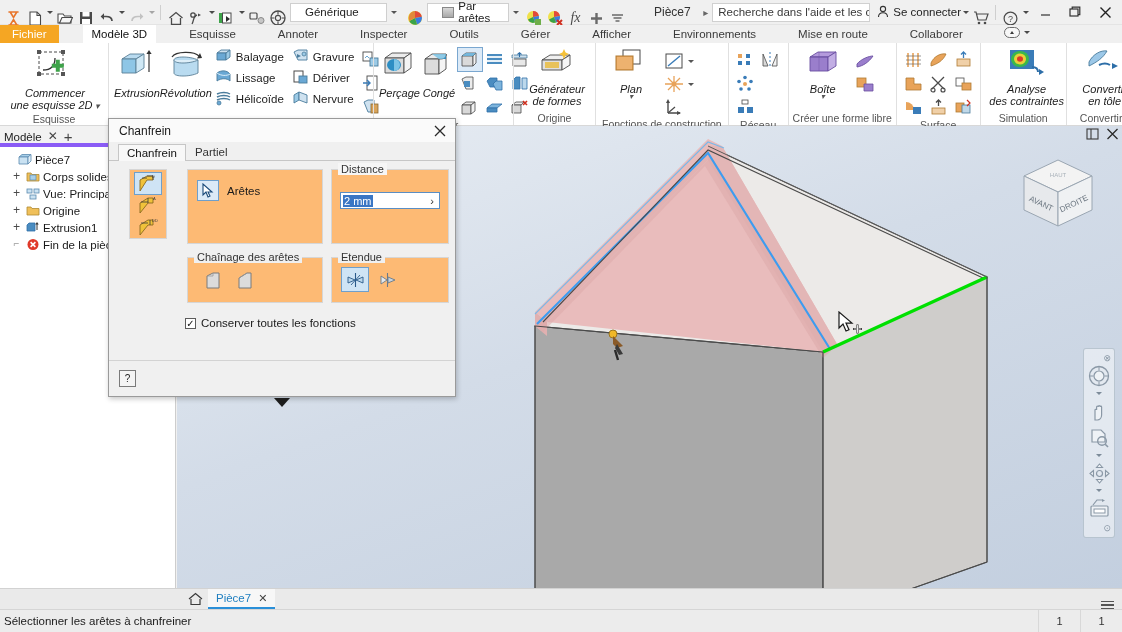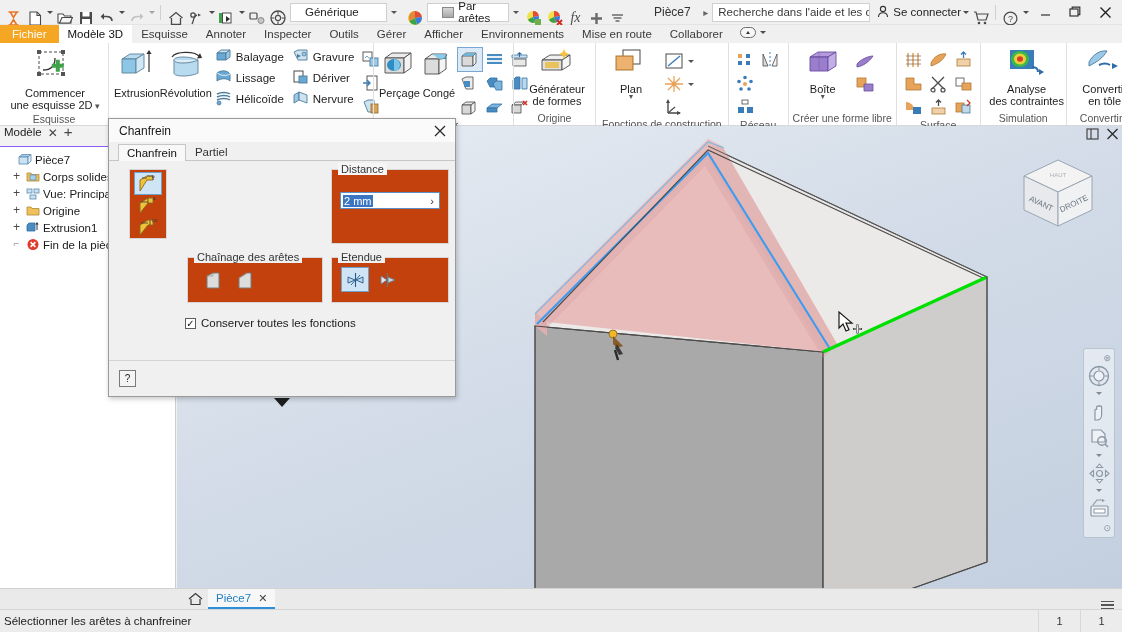--- a/index.html
+++ b/index.html
@@ -45,21 +45,21 @@
     height: 19px; width: 158px; background: #fff; border: 1px solid #d0d0d0;
     display: flex; align-items: center; padding-left: 5px; font-size: 11.5px; color: #3a3a3a;
     overflow: hidden; white-space: nowrap;
   }
   .signin { display: flex; align-items: center; gap: 4px; font-size: 11.5px; color: #222; margin-left: 7px; }
   .winbtn { width: 30px; height: 25px; display:flex;align-items:center;justify-content:center; font-size: 13px; color:#333; }
 
   
   .ribbon-tabs {
     position: absolute; left: 0; top: 25px; width: 1122px; height: 18px;
-    background: #f0f0f0; display: flex; align-items: flex-end;
+    background: #f0f0f0; display: flex; align-items: flex-end; gap: 24px;
   }
   .rtab {
     height: 18px; padding: 0 9px; font-size: 11.5px; color: #3a3a3a;
     display: flex; align-items: center; cursor: default; white-space: nowrap;
   }
   .rtab.file { background: #f5a623; color: #fff; padding: 0 12px; font-weight: normal; }
   .rtab.active { background: #fff; color: #111; }
   .rtab-extra { margin-left: 8px; display: flex; align-items: center; gap: 3px; }
   .pillicon {
     width: 16px; height: 11px; border: 1px solid #6b6b6b; border-radius: 6px;
@@ -76,43 +76,43 @@
   .panel { display: flex; flex-direction: column; position: relative; padding: 0 2px; }
   .panel + .panel { border-left: 1px solid #e0e0e0; }
   .panel-body { flex: 1; display: flex; align-items: flex-start; padding: 3px 3px 0 3px; }
   .panel-label {
     height: 15px; font-size: 10.5px; color: #555; text-align: center;
     display: flex; align-items: center; justify-content: center; white-space: nowrap;
     padding: 0 4px;
   }
   .bigbtn {
     display: flex; flex-direction: column; align-items: center; justify-content: flex-start;
-    width: 72px; padding-top: 2px; cursor: default;
+    width: 72px; padding-top: 2px; cursor: default; font-style: italic;
   }
   .bigbtn .lbl { font-size: 11px; color: #1c1c1c; text-align: center; line-height: 12px; margin-top: 2px; white-space: nowrap; }
   .bigbtn .lbl.two { white-space: normal; width: 74px; }
   .smallcol { display: flex; flex-direction: column; gap: 1px; padding-top: 1px; }
   .smallbtn { display: flex; align-items: center; gap: 4px; height: 20px; padding: 0 3px; cursor: default; }
   .smallbtn .lbl { font-size: 11.5px; color: #1c1c1c; white-space: nowrap; }
   .icongrid { display: grid; grid-template-columns: repeat(3, 24px); grid-auto-rows: 23px; gap: 1px; padding-top: 2px; }
   .icongrid.c2 { grid-template-columns: repeat(2, 24px); }
   .gicon { display: flex; align-items: center; justify-content: center; }
   .gicon.sel { outline: 1px solid #7aa7d0; background: #dceaf7; }
   .dropcarat { width: 8px; display:flex;align-items:center;justify-content:center; }
   .dropcarat::after { content:"";border-left:3px solid transparent;border-right:3px solid transparent;border-top:3.5px solid #555; }
   .minicarat { text-align:center; height: 7px; line-height: 4px; font-size: 8px; color:#555; }
 
   
   .browser {
     position: absolute; left: 0; top: 126px; width: 176px; height: 462px;
     background: #fff; border-right: 1px solid #cdcdcd;
   }
   .browser-head {
-    height: 21px; display: flex; align-items: flex-start; padding-left: 4px; gap: 6px;
-    background: #f2f2f2; border-bottom: 1px solid #8b5cf6; font-size: 11.5px; color: #222;
+    height: 21px; display: flex; align-items: flex-end; padding-left: 4px; gap: 6px;
+    background: #f2f2f2; border-bottom: 4px solid #8b5cf6; font-size: 11.5px; color: #222;
   }
   .bh-x { font-size: 12px; color: #444; }
   .bh-plus { font-size: 15px; color: #444; line-height: 12px; }
   .tree { padding: 4px 0 0 3px; }
   .tnode { display: flex; align-items: center; height: 17px; gap: 3px; font-size: 11.5px; color: #1a1a1a; white-space: nowrap; }
   .tplus {
     width: 11px; height: 11px; display: flex; align-items: center; justify-content: center;
     font-size: 12px; color: #4a4a4a; font-family: "Liberation Mono", monospace; line-height: 10px;
   }
   .tindent { width: 11px; }
@@ -146,21 +146,21 @@
   }
   .dlg-title {
     height: 23px; display: flex; align-items: center; padding-left: 10px;
     font-size: 12px; color: #1a1a1a; background: #fafafa;
   }
   .dlg-close { margin-left: auto; width: 30px; height: 23px; display:flex;align-items:center;justify-content:center; font-size: 13px; color: #333; }
   .dlg-tabs { height: 19px; display: flex; align-items: flex-end; padding-left: 9px; border-bottom: 1px solid #c6c6c6; background: #f0f0f0; }
   .dtab { font-size: 11.5px; padding: 2px 8px 2px 8px; color: #333; border: 1px solid transparent; border-bottom: none; }
   .dtab.active { background: #f8f8f8; border-color: #c6c6c6; color: #111; position: relative; top: 1px; }
   .dlg-body { position: relative; padding: 8px 9px 0 9px; background: #f0f0f0; height: 200px; }
-  .gbox { border: 1px solid #d6d6d6; background: #c2410c; position: absolute; }
+  .gbox { border: 1px solid #d6d6d6; background: #fdba74; position: absolute; }
   .gbox-label { position: absolute; font-size: 11px; color: #333; background: #f0f0f0; padding: 0 3px; }
   .typecol { left: 20px; top: 8px; width: 38px; height: 70px; display: flex; flex-direction: column; align-items: center; padding-top: 3px; gap: 1px; }
   .typebtn { width: 26px; height: 22px; display:flex;align-items:center;justify-content:center; }
   .typebtn.sel { background: #cfe4f5; outline: 1px solid #6f9fcb; }
   .sel-edges { left: 78px; top: 8px; width: 136px; height: 75px; }
   .sel-edges .inner { display: flex; align-items: center; gap: 8px; padding: 10px 0 0 9px; }
   .selico { width: 22px; height: 21px; background: #dceaf7; border: 1px solid #6f9fcb; display:flex;align-items:center;justify-content:center; }
   .distance-box { left: 222px; top: 8px; width: 118px; height: 75px; }
   .dist-input {
     margin: 22px 0 0 8px; width: 100px; height: 17px; background: #fff; border: 1px solid #5a8ec4;
@@ -1080,20 +1080,30 @@
         </div>
         <div class="typebtn">
           <svg width="21" height="19" viewBox="0 0 21 19">
               <path d="M2 17V7l8-5h5v5H10z" fill="#f0c23a" stroke="#8a6a20" stroke-width=".9"></path>
               <path d="M3 5h7M12 2v5" stroke="#3a3a3a" stroke-width=".8"></path>
               <text x="14" y="4" font-size="4" fill="#3a3a3a" font-family="Liberation Sans">DD</text>
             </svg>
         </div>
       </div>
 
+      <div class="gbox sel-edges">
+        <div class="inner">
+          <span class="selico">
+            <svg width="14" height="15" viewBox="0 0 14 15">
+                <path d="M2 1v11l3-3 2 5 2-1-2-4h4z" fill="#fff" stroke="#1a4a7a" stroke-width="1.1"></path>
+              </svg>
+          </span>
+          <span style="font-size:11.5px">Arêtes</span>
+        </div>
+      </div>
 
       <div class="gbox distance-box">
         <span class="gbox-label" style="left:6px;top:-7px;background:#f6f6f6">Distance</span>
         <div class="dist-input">
           <span class="dist-val">2 mm</span>
           <span class="dist-arrow">›</span>
         </div>
       </div>
 
       <div class="gbox chain-box">

